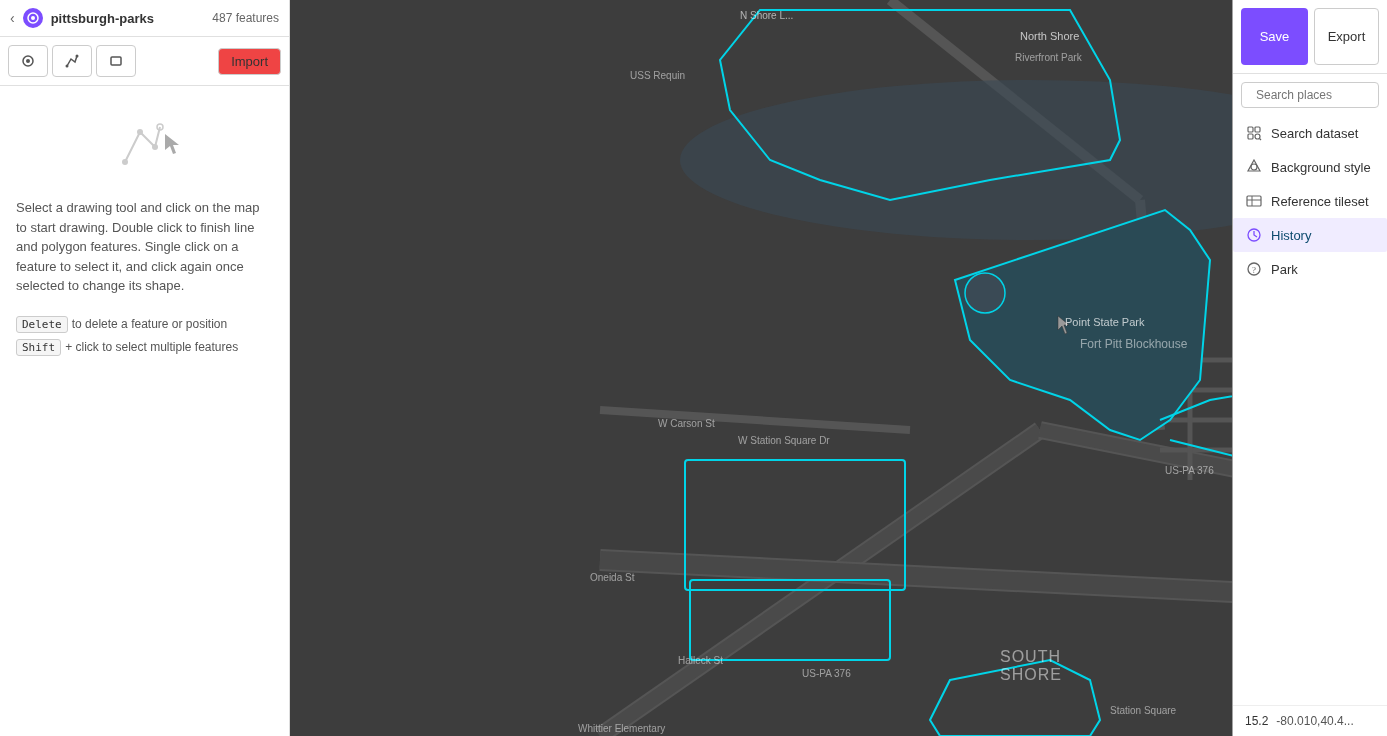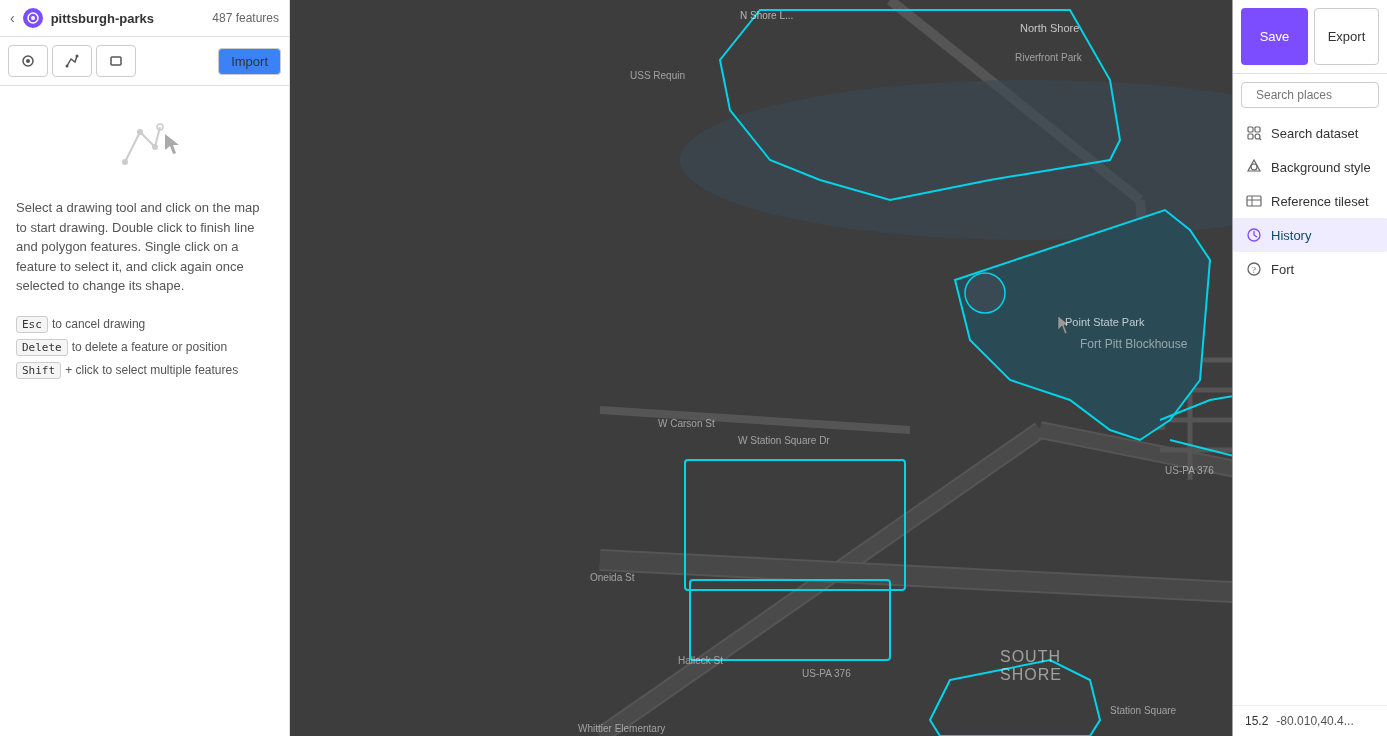--- a/index.html
+++ b/index.html
@@ -72,21 +72,21 @@
       align-items: center;
       justify-content: center;
       color: #555;
       font-size: 14px;
     }
 
     .import-btn {
       margin-left: auto;
       padding: 5px 12px;
       border: 1px solid #ccc;
-      background: #3b82f6;
+      background: #ef4444;
       border-radius: 4px;
       cursor: pointer;
       font-size: 13px;
       color: #333;
     }
 
     .drawing-hint {
       flex: 1;
       padding: 16px;
       color: #333;
@@ -309,24 +309,20 @@
         <circle cx="35" cy="30" r="3" fill="#ccc"></circle>
         <circle cx="50" cy="45" r="3" fill="#ccc"></circle>
         <circle cx="55" cy="25" r="3" fill="none" stroke="#ccc" stroke-width="1.5"></circle>
 
         <polygon points="60,32 60,48 65,44 68,52 71,51 68,43 74,43" fill="#aaa"></polygon>
       </svg>
     </div>
     <p class="hint-text">Select a drawing tool and click on the map to start drawing. Double click to finish line and polygon features. Single click on a feature to select it, and click again once selected to change its shape.</p>
 
     <div class="shortcut-row">
-      <span class="key-badge">Esc</span>
-      <span>to cancel drawing</span>
-    </div>
-    <div class="shortcut-row">
       <span class="key-badge">Delete</span>
       <span>to delete a feature or position</span>
     </div>
     <div class="shortcut-row">
       <span class="key-badge">Shift</span>
       <span>+ click to select multiple features</span>
     </div>
   </div>
 </div>
 
@@ -387,21 +383,21 @@
     <rect x="1040" y="560" width="25" height="12" rx="2" fill="none" stroke="#00d4e8" stroke-width="1.5"></rect>
 
     <polyline points="1080,625 1280,655 1387,670 1387,680 1280,665 1080,640" fill="none" stroke="#00d4e8" stroke-width="1.5"></polyline>
 
     <g transform="translate(768, 316)">
       <polygon points="0,0 0,14 4,10 7,18 9,17 6,9 11,9" fill="#999" stroke="#333" stroke-width="0.5"></polygon>
     </g>
   </svg>
 
   <div class="map-label" style="left:450px; top:10px; font-size:10px; color:rgba(255,255,255,0.6);">N Shore L...</div>
-  <div class="map-label" style="left:730px; top:22px; font-size:11px;text-align:center;">North Shore</div>
+  <div class="map-label" style="left:730px; top:30px; font-size:11px;text-align:center;">North Shore</div>
   <div class="map-label" style="left:725px; top:52px; font-size:10px; color:rgba(255,255,255,0.5);">Riverfront Park</div>
   <div class="map-label" style="left:340px; top:70px; font-size:10px; color:rgba(255,255,255,0.5);">USS Requin</div>
   <div class="map-label" style="left:775px; top:316px; font-size:11px;">Point State Park</div>
   <div class="map-label" style="left:790px; top:337px; font-size:12px; color:rgba(255,255,255,0.5);">Fort Pitt Blockhouse</div>
 
   <div class="map-label" style="left:368px; top:418px; font-size:10px; color:rgba(255,255,255,0.5);">W Carson St</div>
   <div class="map-label" style="left:448px; top:435px; font-size:10px; color:rgba(255,255,255,0.5);">W Station Square Dr</div>
   <div class="map-label" style="left:875px; top:465px; font-size:10px; color:rgba(255,255,255,0.5);">US-PA 376</div>
 
   <div class="map-label" style="left:710px; top:648px; font-size:16px; font-weight:500; color:rgba(255,255,255,0.5); letter-spacing:1px;">SOUTH<br>SHORE</div>
@@ -474,21 +470,21 @@
     <span class="menu-item-text">History</span>
   </div>
 
   <div class="menu-item">
     <div class="menu-icon">
       <svg width="16" height="16" viewBox="0 0 16 16" fill="none">
         <circle cx="8" cy="8" r="6" stroke="#666" stroke-width="1.3"></circle>
         <text x="8" y="12" text-anchor="middle" font-size="9" fill="#666" font-family="serif">?</text>
       </svg>
     </div>
-    <span>Fort</span>
+    <span>Park</span>
   </div>
 
   <div style="flex:1;"></div>
 
   <div class="coords-bar">
     <span class="zoom-level">15.2</span>
     <span>-80.010,40.4...</span>
   </div>
 </div>
 

